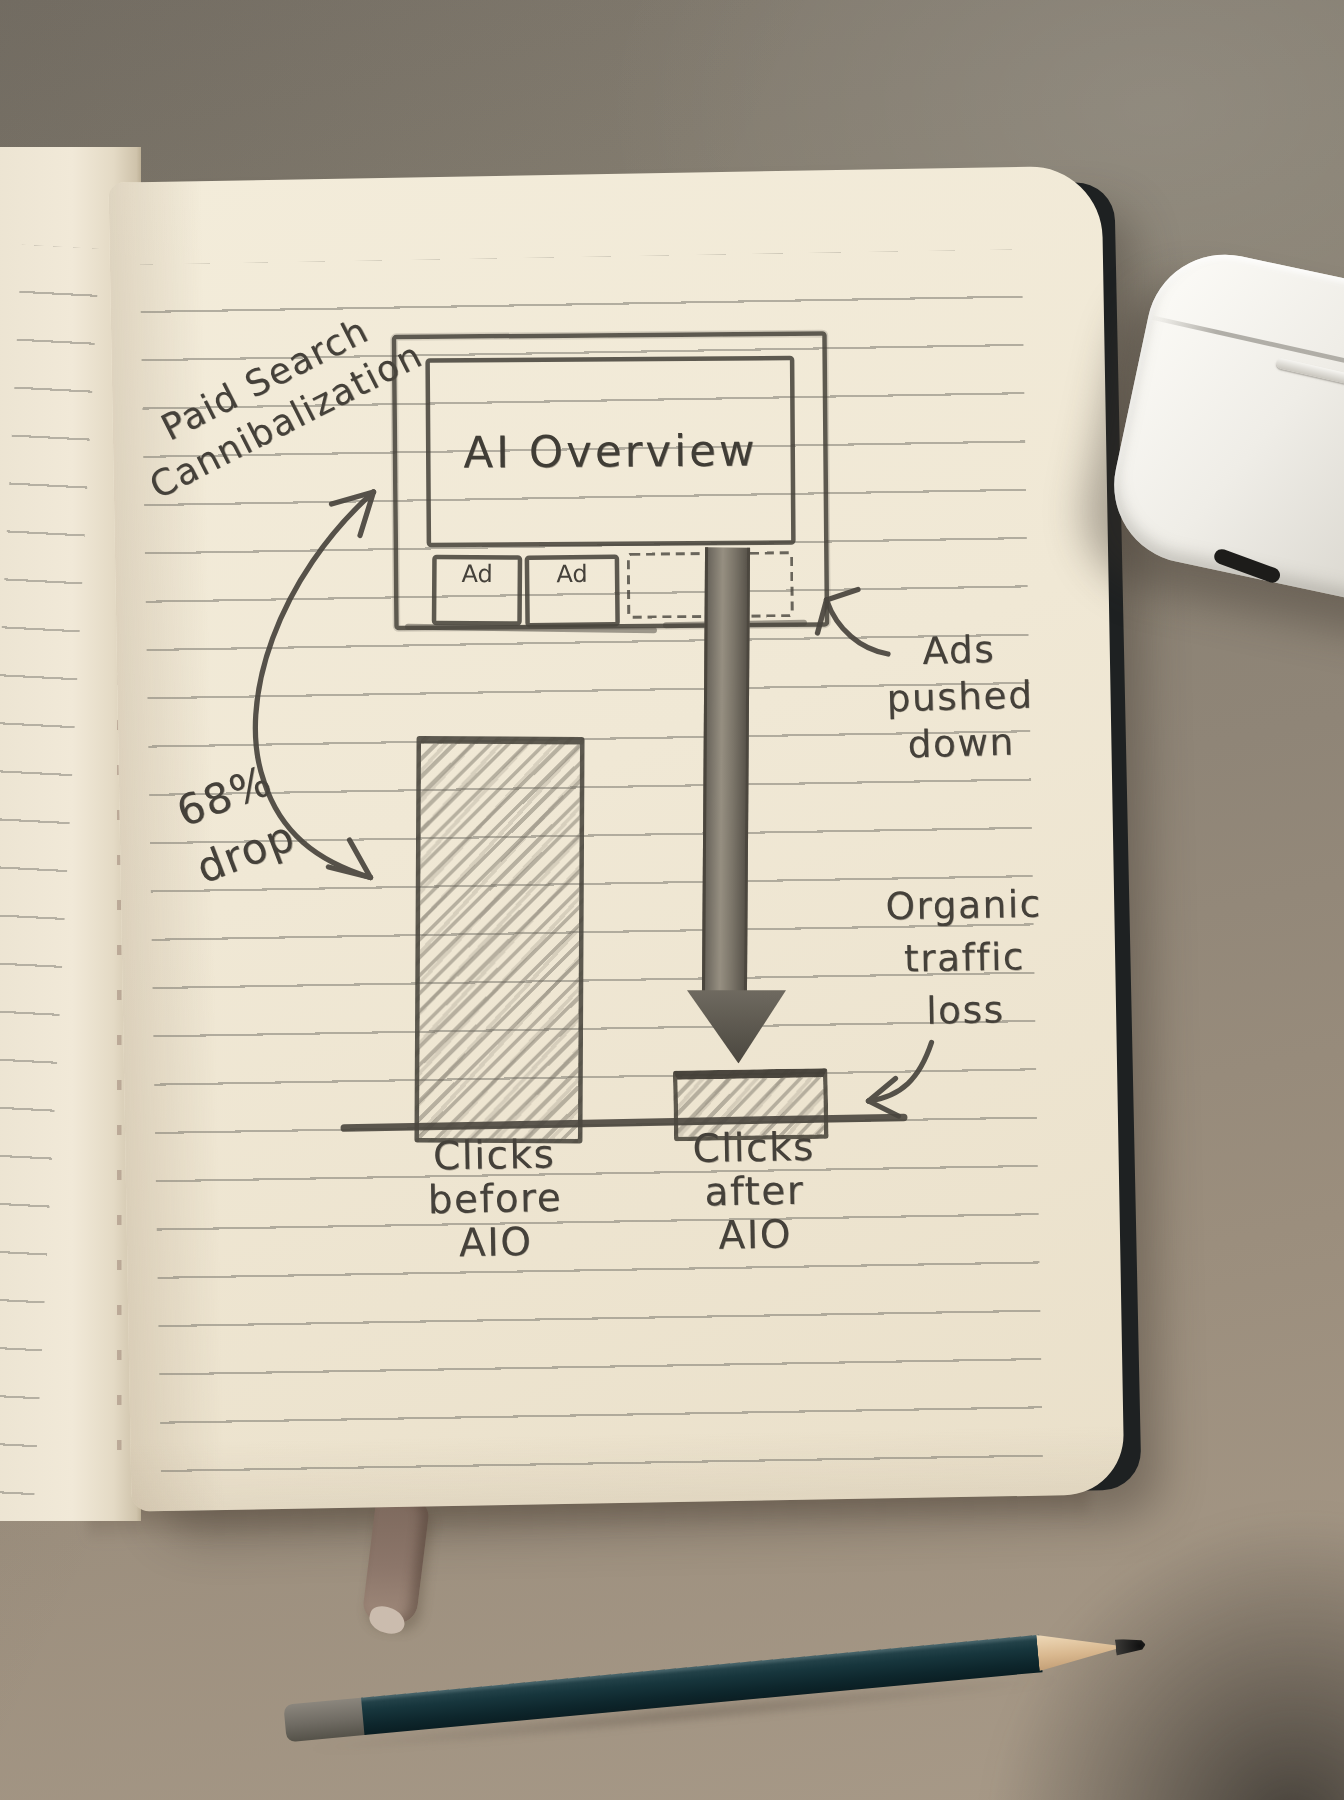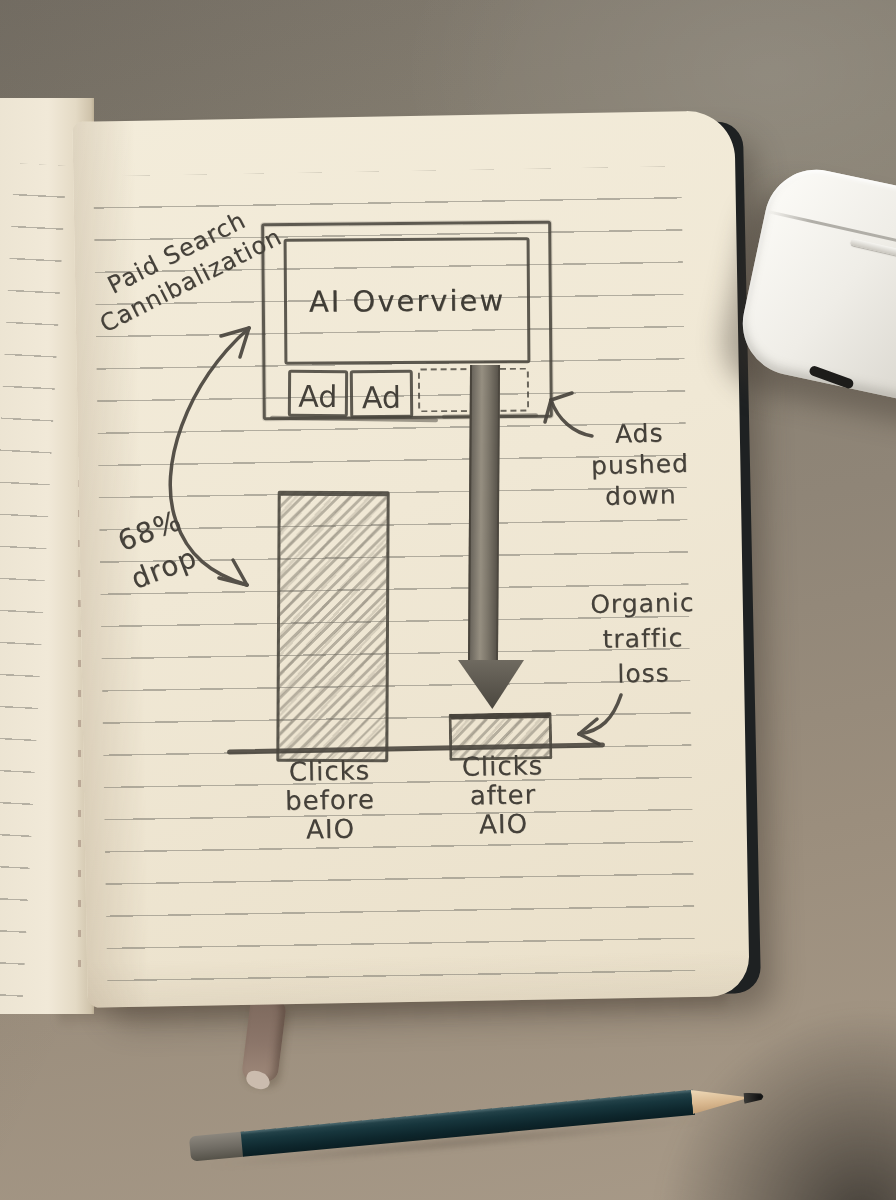--- a/index.html
+++ b/index.html
@@ -42,21 +42,21 @@
   .ribbon::after{content:"";position:absolute;left:5px;bottom:-7px;width:24px;height:17px;
     background:#cbbcae;border-radius:45% 60% 50% 55%;transform:rotate(9deg);}
   
   .sketch{position:absolute;inset:0;color:#45413a;}
   .sk-box{position:absolute;border:3px solid rgba(72,68,60,.88);border-radius:3px;}
   .serp-outer{left:262px;top:222px;width:284px;height:191px;border-width:3.5px;
     transform:rotate(-.5deg);box-shadow:0 0 0 1px rgba(72,68,60,.18), inset 1px 1px 0 rgba(72,68,60,.15);}
   .ai-box{left:284px;top:238px;width:240px;height:120px;display:flex;align-items:center;
     justify-content:center;transform:rotate(-.4deg);}
   .ai-text{font-size:29px;letter-spacing:2px;color:#403d36;text-shadow:.4px .4px .4px rgba(90,84,74,.55);}
-  .ad-box{display:flex;align-items:flex-end;justify-content:center;font-size:30px;}
+  .ad-box{display:flex;align-items:flex-start;justify-content:center;font-size:16px;}
   .ad1{left:288px;top:370px;width:54px;height:41px;transform:rotate(.4deg);}
   .ad2{left:350px;top:370px;width:57px;height:42px;transform:rotate(-.6deg);}
   .dash-box{left:418px;top:368px;width:107px;height:40px;border:2.5px dashed rgba(72,68,60,.8);
     transform:rotate(-.5deg);}
   .smudge{position:absolute;height:4px;background:rgba(74,70,62,.5);border-radius:2px;}
   .smudge1{left:270px;top:417px;width:168px;transform:rotate(.8deg);}
   .smudge2{left:442px;top:414px;width:96px;transform:rotate(-1deg);}
   .arrow-shaft{position:absolute;left:469px;top:365px;width:26px;height:300px;
     border-left:2.5px solid rgba(70,66,58,.85);border-right:2.5px solid rgba(70,66,58,.85);
     background:linear-gradient(90deg,#6a655c,#968f81 38%,#7b7569 68%,#5a554c);

